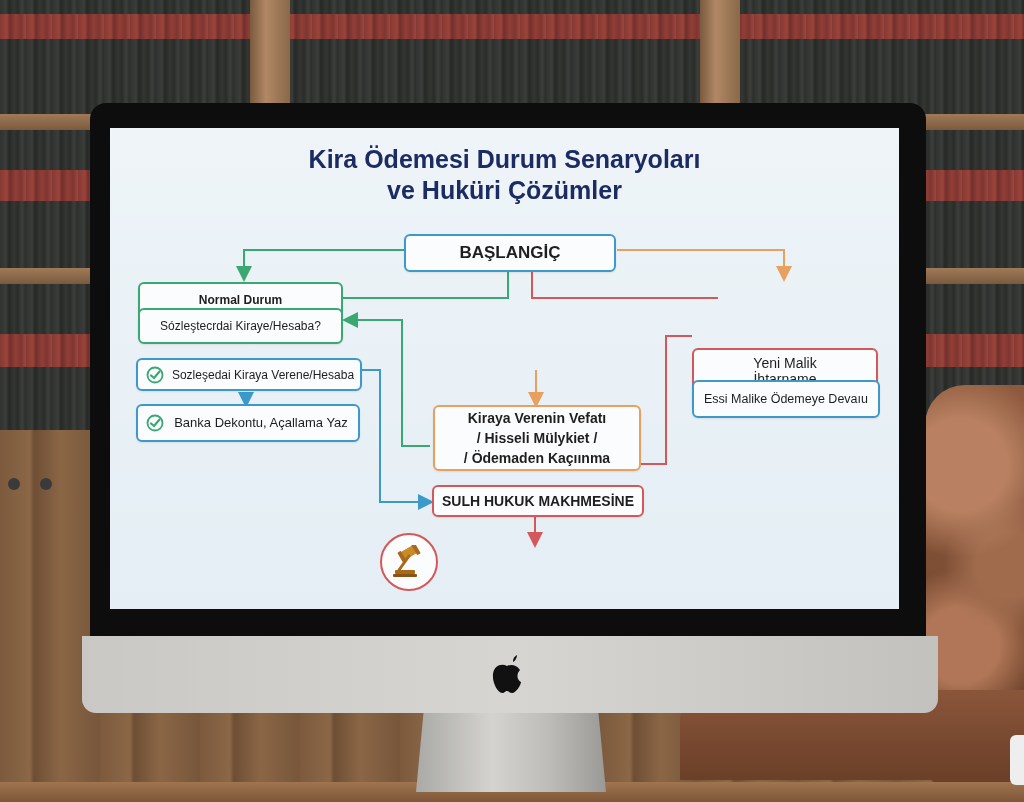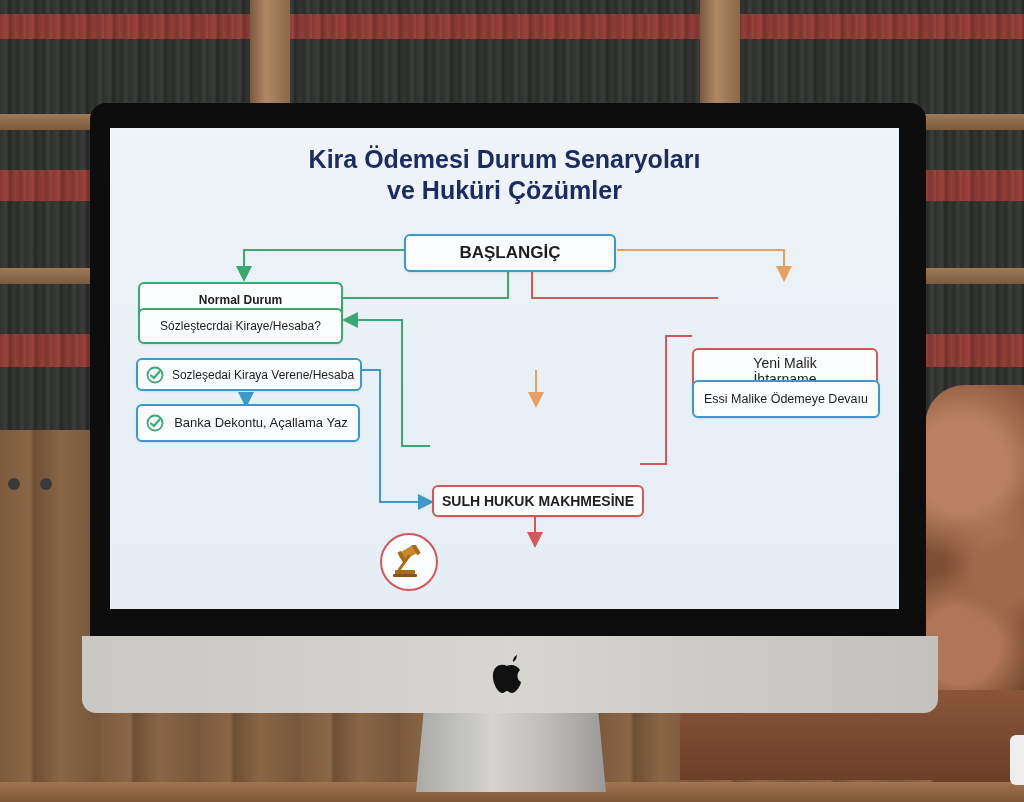--- a/index.html
+++ b/index.html
@@ -214,20 +214,25 @@
   <div class="node red" style="left:582px;top:176px;width:186px;height:62px;font-size:14px;flex-direction:column;margin-top:44px;">
     <span>Yeni Malik</span>
     <span>İhtarname</span>
     <span>Gönderdi Mi?</span>
   </div>
 
   <div class="node blue" style="left:582px;top:252px;width:188px;height:38px;font-size:12.5px;">
     <span>Essi Malike Ödemeye Devaıu</span>
   </div>
 
+  <div class="node orange bold" style="left:323px;top:277px;width:208px;height:66px;font-size:14px;line-height:20px;flex-direction:column;">
+    <span>Kiraya Verenin Vefatı</span>
+    <span>/ Hisseli Mülykiet /</span>
+    <span>/ Ödemaden Kaçıınma</span>
+  </div>
 
   <div class="node red bold" style="left:322px;top:357px;width:212px;height:32px;font-size:14px;">
     <span>SULH HUKUK MAKHMESİNE</span>
   </div>
 
   <div class="gavel-circle">
     <svg width="36" height="34" viewBox="0 0 36 34">
       <rect x="10" y="3" width="16" height="9" rx="2" transform="rotate(-30 18 8)" fill="#c98a2a"></rect>
       <rect x="8" y="2" width="4" height="12" rx="1" transform="rotate(-30 18 8)" fill="#a8691b"></rect>
       <rect x="24" y="2" width="4" height="12" rx="1" transform="rotate(-30 18 8)" fill="#a8691b"></rect>

